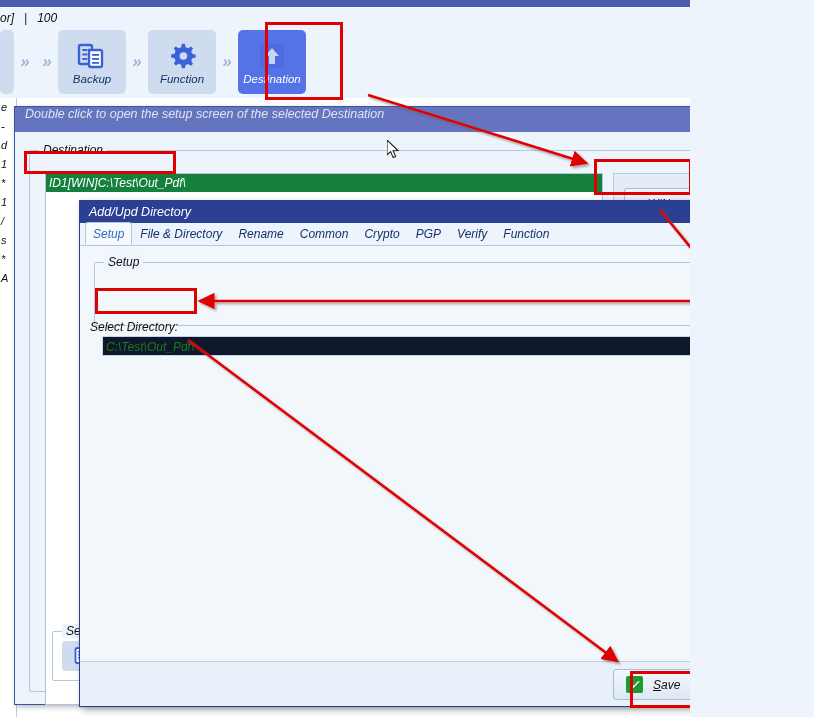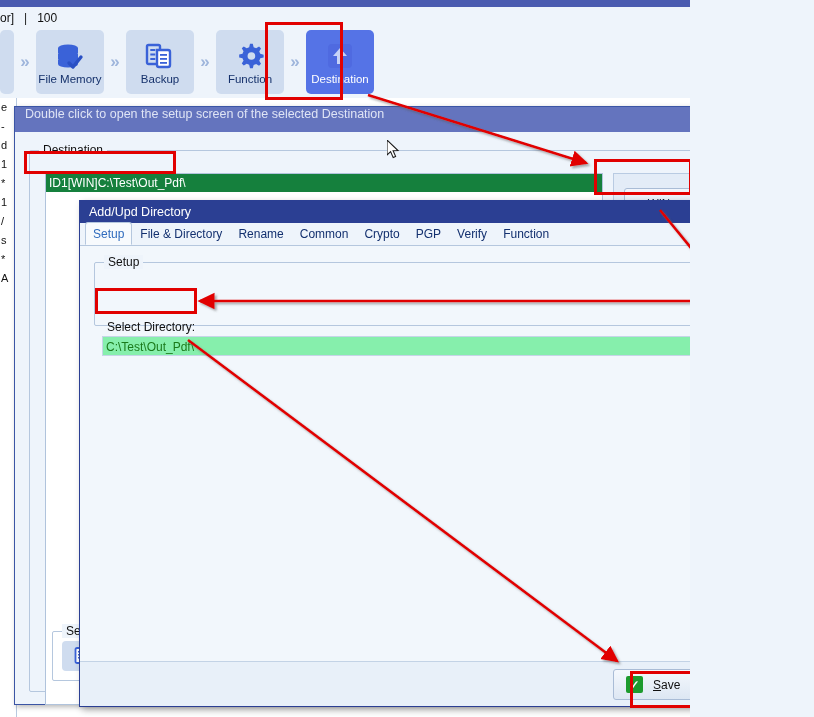--- a/index.html
+++ b/index.html
@@ -7,20 +7,21 @@
     width: 814px; height: 717px;
     overflow: hidden;
     font-family: "Liberation Sans", sans-serif;
     background: #eef4fb;
   }
   #root {
     position: relative;
     width: 690px; height: 717px;
     background: #ffffff;
     overflow: hidden;
+    font-style: italic;
   }
 
   
   .top-blue-strip {
     position: absolute; left: 0; top: 0; width: 814px; height: 7px;
     background: #4a5bb0;
   }
   .status-strip {
     position: absolute; left: 0; top: 7px; width: 814px; height: 21px;
     background: #eef4fb;
@@ -163,25 +164,25 @@
     border: 1px solid #b5c7de;
     border-bottom: 1px solid #f7fafd;
     color: #2f6bbd;
     border-radius: 3px 3px 0 0;
   }
   .au-body { position: relative; height: 437px; background: #f2f7fc; }
 
   .setup-group { left: 14px; top: 16px; width: 697px; height: 62px; }
 
   .lbl-select-dir {
-    position: absolute; left: 27px; top: 74px; font-size: 12px; color: #101010;
+    position: absolute; left: 10px; top: 74px; font-size: 12px; color: #101010;
   }
   .dir-input {
     position: absolute; left: 22px; top: 90px; width: 678px; height: 20px;
-    background: #86efac; border: 1px solid #c6d5e7;
+    background: #0f172a; border: 1px solid #c6d5e7;
     font-size: 12px; color: #1b7a1b; line-height: 20px; padding-left: 3px;
     box-sizing: border-box;
     white-space: nowrap; overflow: hidden;
   }
   .icon-btn {
     position: absolute; width: 28px; height: 26px;
     background: #e7eef8; border: 1px solid #b9cbe2; border-radius: 3px;
     display: flex; align-items: center; justify-content: center;
   }
 
@@ -234,32 +235,20 @@
   <div class="status-strip">
     <span class="sfrag">or]</span>
     <span class="sep">|</span>
     <span>100</span>
   </div>
 
   <div class="toolbar">
     <div class="tb-partial"></div>
     <div class="tb-chev">»</div>
 
-    <div class="tb-item">
-      <div class="tb-ico">
-        <svg width="30" height="28" viewBox="0 0 30 28">
-          <ellipse cx="13" cy="6" rx="10" ry="3.6" fill="#3a62d8"></ellipse>
-          <path d="M3 6 v5 a10 3.6 0 0 0 20 0 V6" fill="#3a62d8"></path>
-          <path d="M3 12 v5 a10 3.6 0 0 0 20 0 V12" fill="#3a62d8"></path>
-          <path d="M3 18 v4 a10 3.6 0 0 0 20 0 V18" fill="#3a62d8"></path>
-          <path d="M14 21 l4 4 l8 -10" stroke="#2a50c4" stroke-width="3.4" fill="none" stroke-linecap="round" stroke-linejoin="round"></path>
-        </svg>
-      </div>
-      <div class="tb-lbl">File Memory</div>
-    </div>
 
     <div class="tb-chev">»</div>
 
     <div class="tb-item">
       <div class="tb-ico">
         <svg width="30" height="28" viewBox="0 0 30 28">
           <rect x="2" y="3" width="13" height="19" rx="1.6" fill="none" stroke="#3a62d8" stroke-width="2.4"></rect>
           <rect x="5.3" y="7" width="5" height="2" fill="#3a62d8"></rect>
           <rect x="5.3" y="11.5" width="5" height="2" fill="#3a62d8"></rect>
           <rect x="5.3" y="16" width="5" height="2" fill="#3a62d8"></rect>

